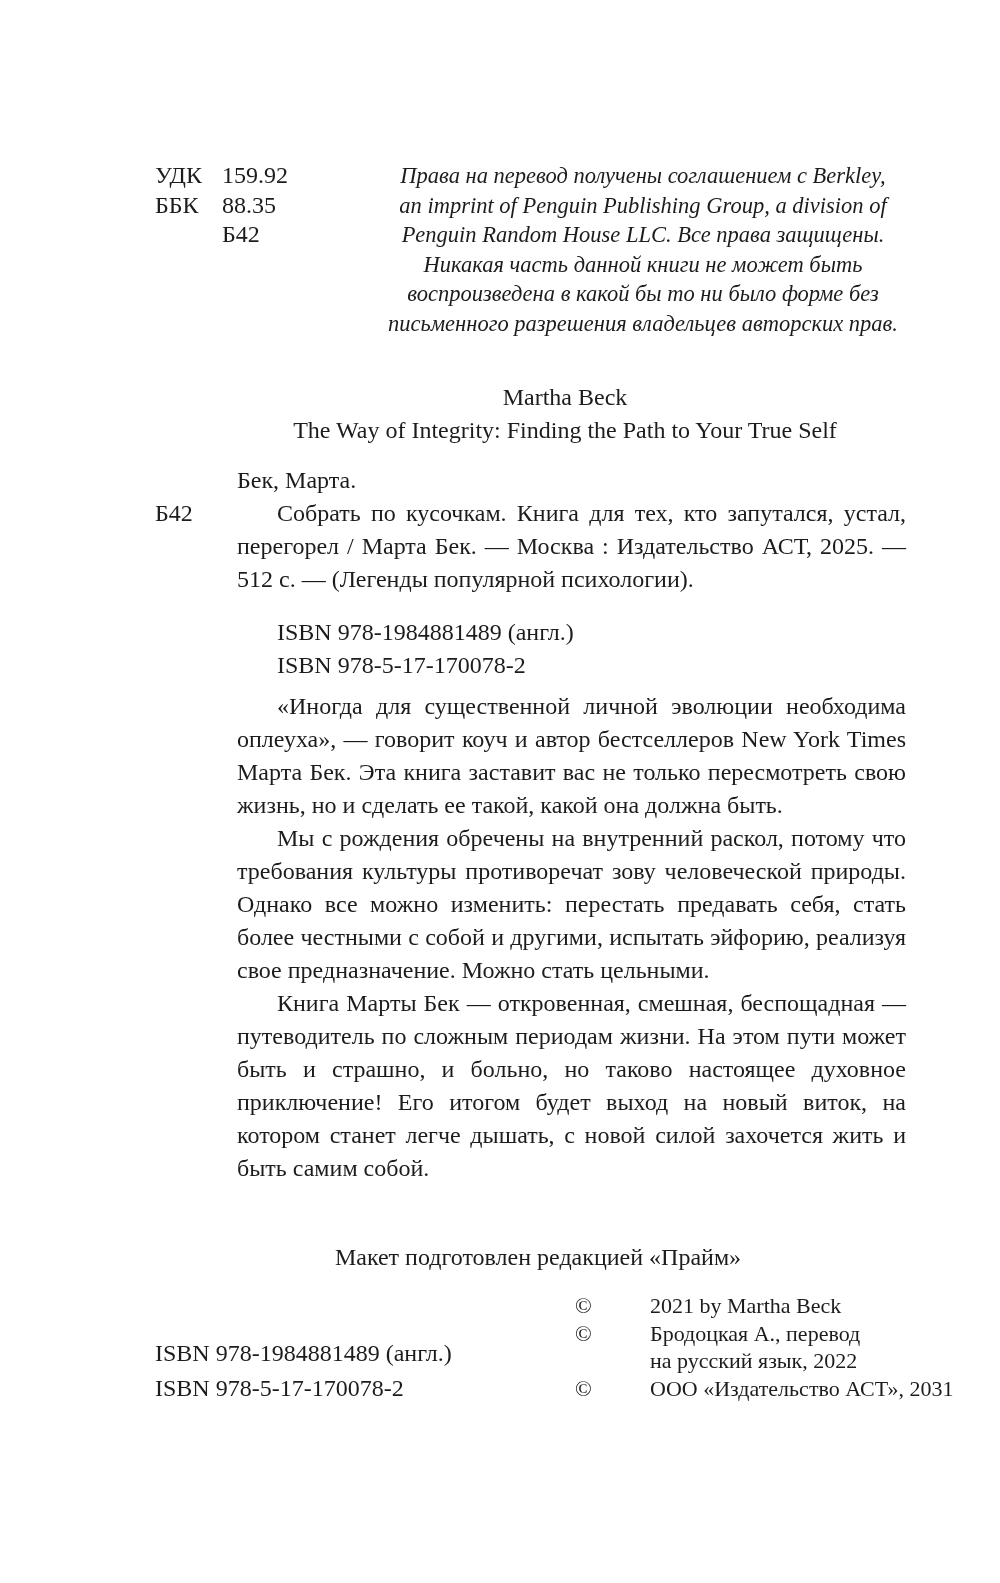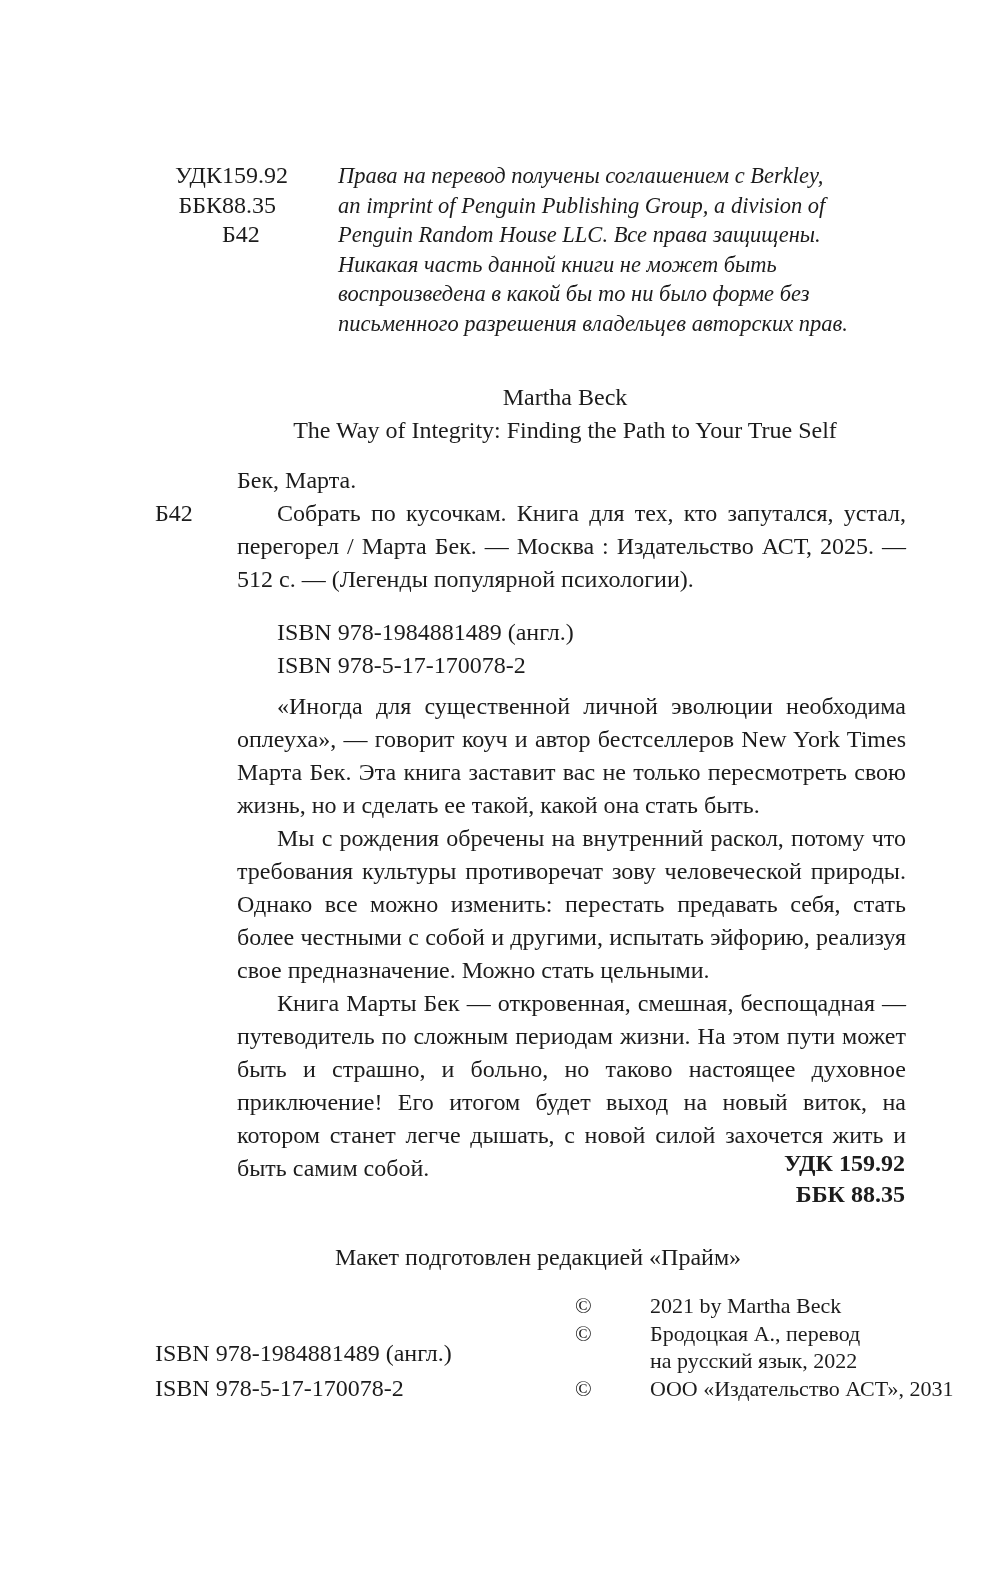--- a/index.html
+++ b/index.html
@@ -19,31 +19,32 @@
     overflow: hidden;
   }
   .abs { position: absolute; }
 
   .classification {
     left: 155px;
     top: 161px;
     font-size: 24px;
     line-height: 29.5px;
   }
-  .classification .row { display: flex; text-align: right; }
+  .classification .row { display: flex; }
   .classification .label { width: 67px; }
   .classification .code { margin-left: 67px; }
 
   .rights {
-    left: 338px;
+    left: 358px;
     top: 161px;
     width: 570px;
     font-style: italic;
     font-size: 22.5px;
     line-height: 29.5px;
+    text-align: center;
     white-space: pre-line;
   }
 
   .title-block {
     left: 225px;
     top: 381px;
     width: 680px;
     text-align: center;
     font-weight: normal;
     font-size: 24px;
@@ -161,29 +162,25 @@
 
   <div class="abs biblio-code">Б42</div>
   <div class="abs biblio">Собрать по кусочкам. Книга для тех, кто запутался, устал, перегорел / Марта Бек. — Москва : Издательство АСТ, 2025. — 512 с. — (Легенды популярной психологии).</div>
 
   <div class="abs isbn-block">
     <div>ISBN 978-1984881489 (англ.)</div>
     <div>ISBN 978-5-17-170078-2</div>
   </div>
 
   <div class="abs annotation">
-    <p>«Иногда для существенной личной эволюции необходима оплеуха», — говорит коуч и автор бестселлеров New York Times Марта Бек. Эта книга заставит вас не только пересмотреть свою жизнь, но и сделать ее такой, какой она стать быть.</p>
+    <p>«Иногда для существенной личной эволюции необходима оплеуха», — говорит коуч и автор бестселлеров New York Times Марта Бек. Эта книга заставит вас не только пересмотреть свою жизнь, но и сделать ее такой, какой она должна быть.</p>
     <p>Мы с рождения обречены на внутренний раскол, потому что требования культуры противоречат зову человеческой природы. Однако все можно изменить: перестать предавать себя, стать более честными с собой и другими, испытать эйфорию, реализуя свое предназначение. Можно стать цельными.</p>
     <p>Книга Марты Бек — откровенная, смешная, беспощадная — путеводитель по сложным периодам жизни. На этом пути может быть и страшно, и больно, но таково настоящее духовное приключение! Его итогом будет выход на новый виток, на котором станет легче дышать, с новой силой захочется жить и быть самим собой.</p>
   </div>
 
-  <div class="abs udk-footer">
-    <div>УДК 159.92</div>
-    <div>ББК 88.35</div>
-  </div>
 
   <div class="abs layout-credit">Макет подготовлен редакцией «Прайм»</div>
 
   <div class="abs footer-isbn">
     <div>ISBN 978-1984881489 (англ.)</div>
     <div>ISBN 978-5-17-170078-2</div>
   </div>
 
   <div class="abs copyright">
     <div class="entry">

